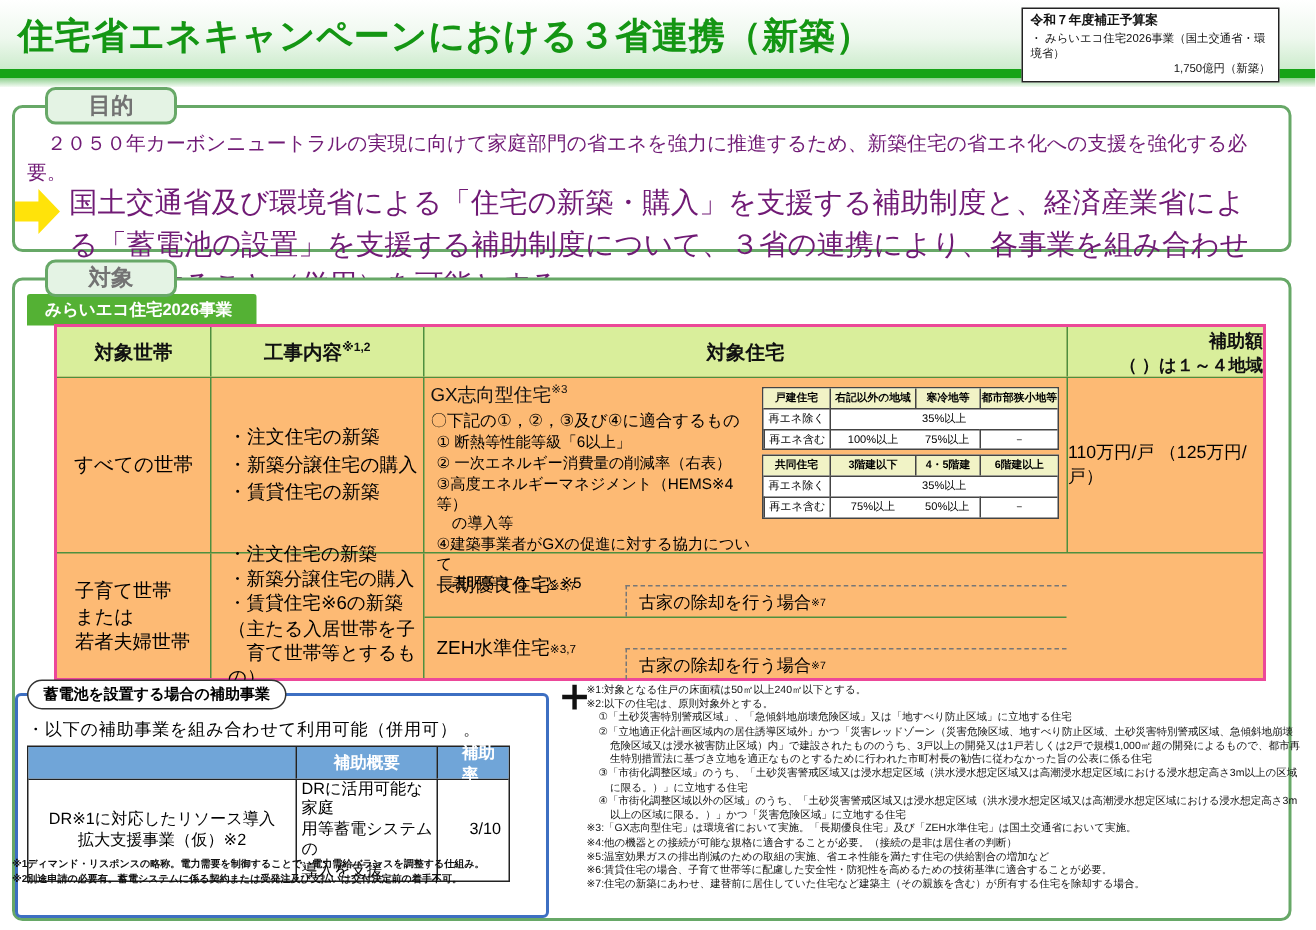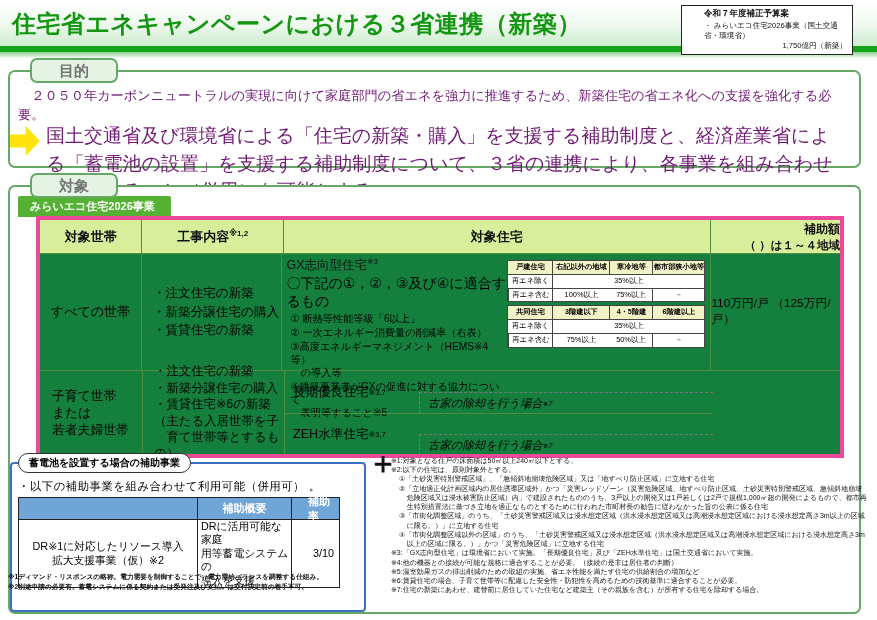--- a/index.html
+++ b/index.html
@@ -8,21 +8,21 @@
 
   
   .topband { position:absolute; left:0; top:0; width:877px; height:46px;
              background:linear-gradient(180deg,#ffffff 0%,#eef8ee 55%,#cdeccd 100%); }
   .stripe1 { position:absolute; left:0; top:46px; width:877px; height:6px; background:#17a317; }
   .stripe2 { position:absolute; left:0; top:52px; width:877px; height:6px;
              background:linear-gradient(180deg,#8fd08f,#f4fbf4); }
   .title { position:absolute; left:12px; top:8px; font-size:24px; font-weight:bold;
            color:#149613; letter-spacing:0.5px; white-space:nowrap; }
   .budget-box { position:absolute; left:681px; top:5px; width:172px; min-height:38px;
-                background:#fff; border:1.5px solid #222; padding:2px 5px 3px 22px; z-index:5; }
+                background:#fff; border:1.5px solid #222; padding:2px 5px 3px 5px; z-index:5; }
   .budget-box .b1 { font-size:8.5px; font-weight:bold; color:#111; }
   .budget-box .b2 { font-size:7.6px; color:#111; margin-top:1px; }
   .budget-box .b3 { font-size:7.6px; color:#111; text-align:right; }
 
   
   .secbox { position:absolute; background:#fff; border:2.5px solid #67a867; border-radius:7px; }
   .tab { position:absolute; background:#e4f3e4; border:2px solid #67a867; border-radius:7px;
          font-size:15px; font-weight:bold; color:#737373; text-align:center;
          width:88px; height:25px; line-height:21px; z-index:4; }
 
@@ -36,40 +36,40 @@
                 clip-path:polygon(0 28%, 52% 28%, 52% 0, 100% 50%, 52% 100%, 52% 72%, 0 72%); }
   .p2 { margin-left:6px; width:800px; font-size:19px; color:#701a75; line-height:1.45; }
 
   
   .target-box { left:8px; top:185px; width:853px; height:429px; }
   .target-tab { left:30px; top:173px; }
   .program-tag { position:absolute; left:18px; top:196px; background:#54b134; color:#fff;
                  font-size:11px; font-weight:bold; padding:3px 16px 3px 12px; border-radius:2px 2px 0 0; }
 
   
-  .mt { position:absolute; left:36px; top:216px; width:808px; border:4px solid #ec4899; background:#15803d; }
+  .mt { position:absolute; left:36px; top:216px; width:808px; border:2px solid #ec4899; background:#fdba74; }
   .trow { display:flex; }
   .cell { border-left:1.5px solid #4e8f3f; }
   .cell:first-child { border-left:none; }
   .hrow .cell { background:#d9ee9b; display:flex; flex-direction:column; justify-content:center;
                 align-items:center; height:33px; font-weight:bold; font-size:13px; color:#111; }
   .c1 { width:102px; } .c2 { width:142px; } .c3 { width:429px; } .c4 { width:131px; }
   .hrow .c4 { font-size:12px;align-items:flex-end; }
   .hsub { font-size:11.5px; }
   sup { font-size:0.62em; vertical-align:super; }
 
   .brow { border-top:1.5px solid #4e8f3f; }
   .row1 { height:117px; }
   .row1 .c1 { display:flex; align-items:center; justify-content:center; font-size:13px; }
   .workcell { display:flex; flex-direction:column; justify-content:center; padding-left:11px;
               font-size:12.6px; line-height:1.5; }
   .gxwrap { display:flex; padding:3px 3px 0 4px; }
   .gxtext { width:228px; }
   .gxtitle { font-size:12.5px; color:#111; }
-  .gxintro { font-size:14px; margin-top:1px; }
+  .gxintro { font-size:11px; margin-top:1px; }
   .gxitem { font-size:10.2px; white-space:pre-line; margin-left:4px; line-height:1.28; margin-top:1px; }
   .minis { margin-left:auto; width:198px; margin-right:2px; }
   .mini { display:grid; grid-template-columns:44px 57px 43px 52px; border:1px solid #444;
           margin-top:3px; background:#fff; }
   .mini > div { border-left:1px solid #444; border-top:1px solid #444; font-size:7.4px;
                 text-align:center; padding:2px 0; line-height:1.2; }
   .mini > div:nth-child(-n+4) { border-top:none; }
   .mini > div:nth-child(4n+1) { border-left:none; }
   .mini .mh { background:#f1f3c6; font-weight:bold; font-size:7.2px; }
   .mini .span3 { grid-column:2 / 5; border-left:1px solid #444; }
@@ -80,21 +80,21 @@
               display:flex; flex-direction:column; justify-content:center; }
   .row2 .workcell { font-size:12.4px; line-height:1.32; justify-content:center; }
   .wline { white-space:pre-line; }
   .housing2 { display:flex; flex-direction:column; }
   .subrow { height:42px; display:flex; }
   .subrow + .subrow { border-top:1.5px solid #4e8f3f; }
   .sublabel { width:134px; display:flex; align-items:center; padding-left:8px; font-size:12.6px; }
   .subright { flex:1; display:flex; flex-direction:column; }
   .half { height:21px; }
   .demol { border-top:1.2px dashed #777; border-left:1.2px dashed #777;
-           display:flex; align-items:center; padding-left:8px; font-size:11.4px;font-style:italic; }
+           display:flex; align-items:center; padding-left:8px; font-size:11.4px; }
   .subsidy2 { display:flex; flex-direction:column; }
   .amt { height:21px; display:flex; align-items:center; justify-content:center; font-size:11.6px; }
   .amt.dash { border-top:1.2px dashed #777; }
   .amt.solid { border-top:1.5px solid #4e8f3f; }
 
   
   .battery { position:absolute; left:10px; top:462px; width:356px; height:150px;
              border:2.5px solid #3d6fc2; border-radius:4px; background:#fff; }
   .btag { position:absolute; left:18px; top:453px; background:#fff; border:1.5px solid #333;
           border-radius:10px; font-size:10px; font-weight:bold; padding:2px 10px; z-index:4; }

